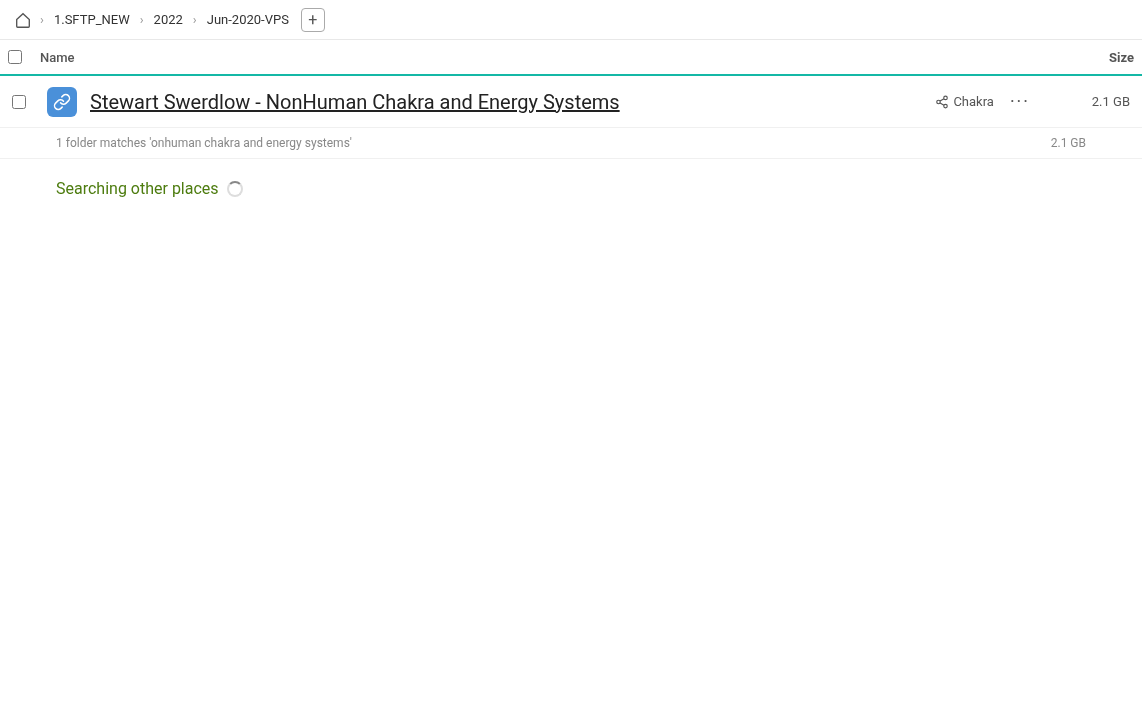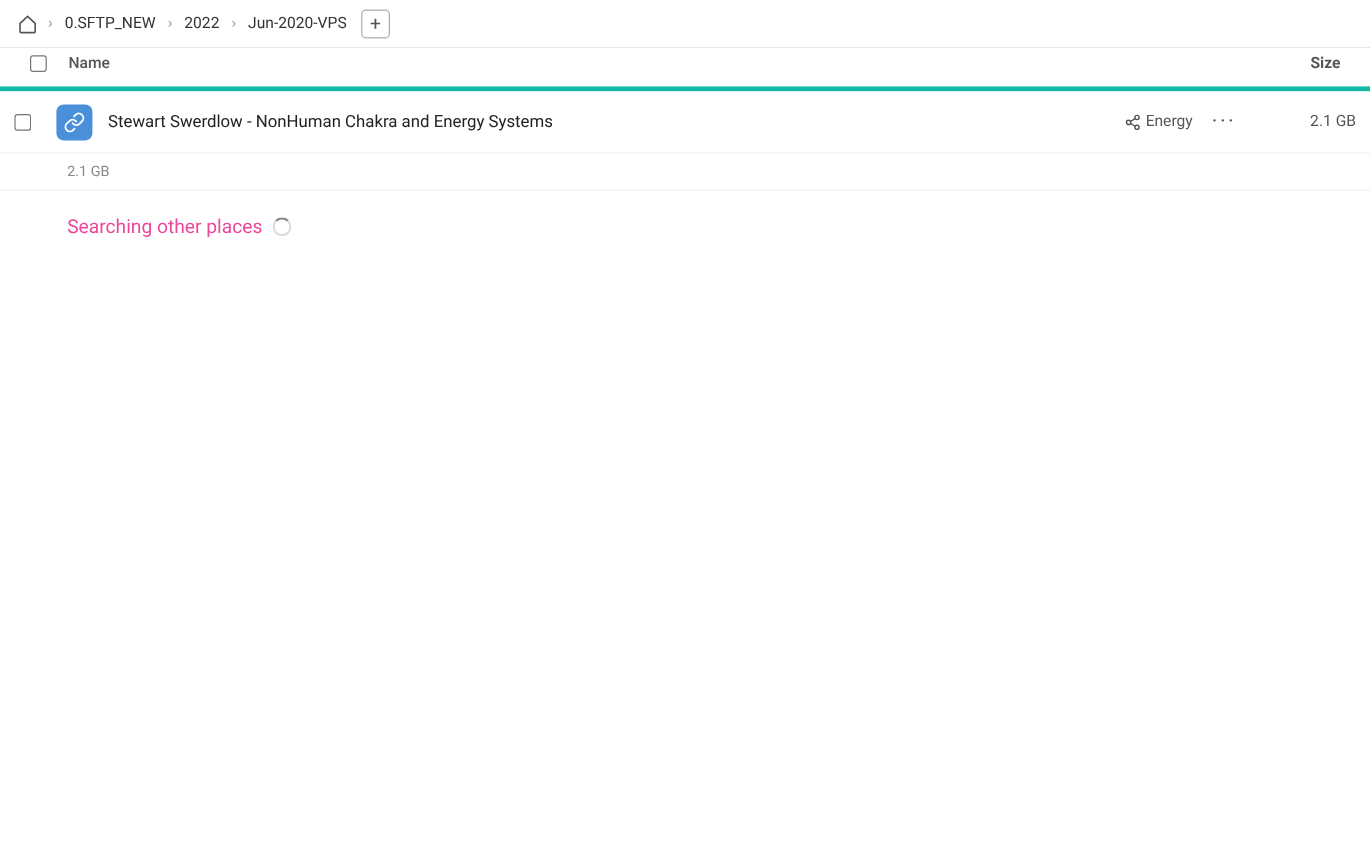--- a/index.html
+++ b/index.html
@@ -65,23 +65,23 @@
       border-radius: 4px;
       cursor: pointer;
       color: #555;
       font-size: 16px;
       margin-left: 4px;
     }
 
     
     .column-header {
       display: flex;
-      align-items: flex-start;
-      padding: 6px 25px;
-      border-bottom: 4px solid #14b8a6;
+      align-items: center;
+      padding: 6px 8px;
+      border-bottom: 2px solid #14b8a6;
       height: 36px;
     }
 
     .col-checkbox {
       width: 32px;
       display: flex;
       align-items: center;
     }
 
     .col-name {
@@ -135,22 +135,23 @@
     }
 
     .file-icon-inner svg {
       width: 18px;
       height: 18px;
       fill: white;
     }
 
     .file-name {
       flex: 1;
-      font-size: 14px;
+      font-size: 20px;
       color: #222;
+      text-decoration: underline;
     }
 
     .file-actions {
       display: flex;
       align-items: center;
       gap: 12px;
       margin-right: 16px;
     }
 
     .shared-badge {
@@ -197,21 +198,21 @@
       color: #888;
     }
 
     
     .searching-section {
       padding: 20px 56px;
     }
 
     .searching-title {
       font-size: 16px;
-      color: #ec4899;
+      color: #4d7c0f;
       display: flex;
       align-items: center;
       gap: 8px;
     }
 
     .spinner {
       width: 16px;
       height: 16px;
       border: 2px solid #ddd;
       border-top-color: #888;
@@ -233,21 +234,21 @@
 </head>
 <body>
 
 <div class="breadcrumb-bar">
   <div class="breadcrumb-home">
     <svg viewBox="0 0 20 20" fill="none" stroke="#555" stroke-width="1.5">
       <path d="M3 9.5L10 3l7 6.5V17a1 1 0 01-1 1H4a1 1 0 01-1-1V9.5z"></path>
     </svg>
   </div>
   <span class="breadcrumb-separator">›</span>
-  <span class="breadcrumb-item">0.SFTP_NEW</span>
+  <span class="breadcrumb-item">1.SFTP_NEW</span>
   <span class="breadcrumb-separator">›</span>
   <span class="breadcrumb-item">2022</span>
   <span class="breadcrumb-separator">›</span>
   <span class="breadcrumb-item">Jun-2020-VPS</span>
   <div class="breadcrumb-add">+</div>
 </div>
 
 <div class="column-header">
   <div class="col-checkbox">
     <input type="checkbox" style="">
@@ -271,28 +272,29 @@
   <div class="file-name">Stewart Swerdlow - NonHuman Chakra and Energy Systems</div>
   <div class="file-actions">
     <div class="shared-badge">
       <svg viewBox="0 0 24 24" fill="none" stroke="#555" stroke-width="2">
         <circle cx="18" cy="5" r="3"></circle>
         <circle cx="6" cy="12" r="3"></circle>
         <circle cx="18" cy="19" r="3"></circle>
         <line x1="8.59" y1="13.51" x2="15.42" y2="17.49"></line>
         <line x1="15.41" y1="6.51" x2="8.59" y2="10.49"></line>
       </svg>
-      <span>Energy</span>
+      <span>Chakra</span>
     </div>
     <div class="more-btn">···</div>
   </div>
   <div class="file-size">2.1 GB</div>
 </div>
 
 <div class="match-info">
+  <span>1 folder matches 'onhuman chakra and energy systems'</span>
   <span class="match-size">2.1 GB</span>
 </div>
 
 <div class="searching-section">
   <div class="searching-title">
     <span>Searching other places</span>
     <div class="spinner"></div>
   </div>
 </div>
 

